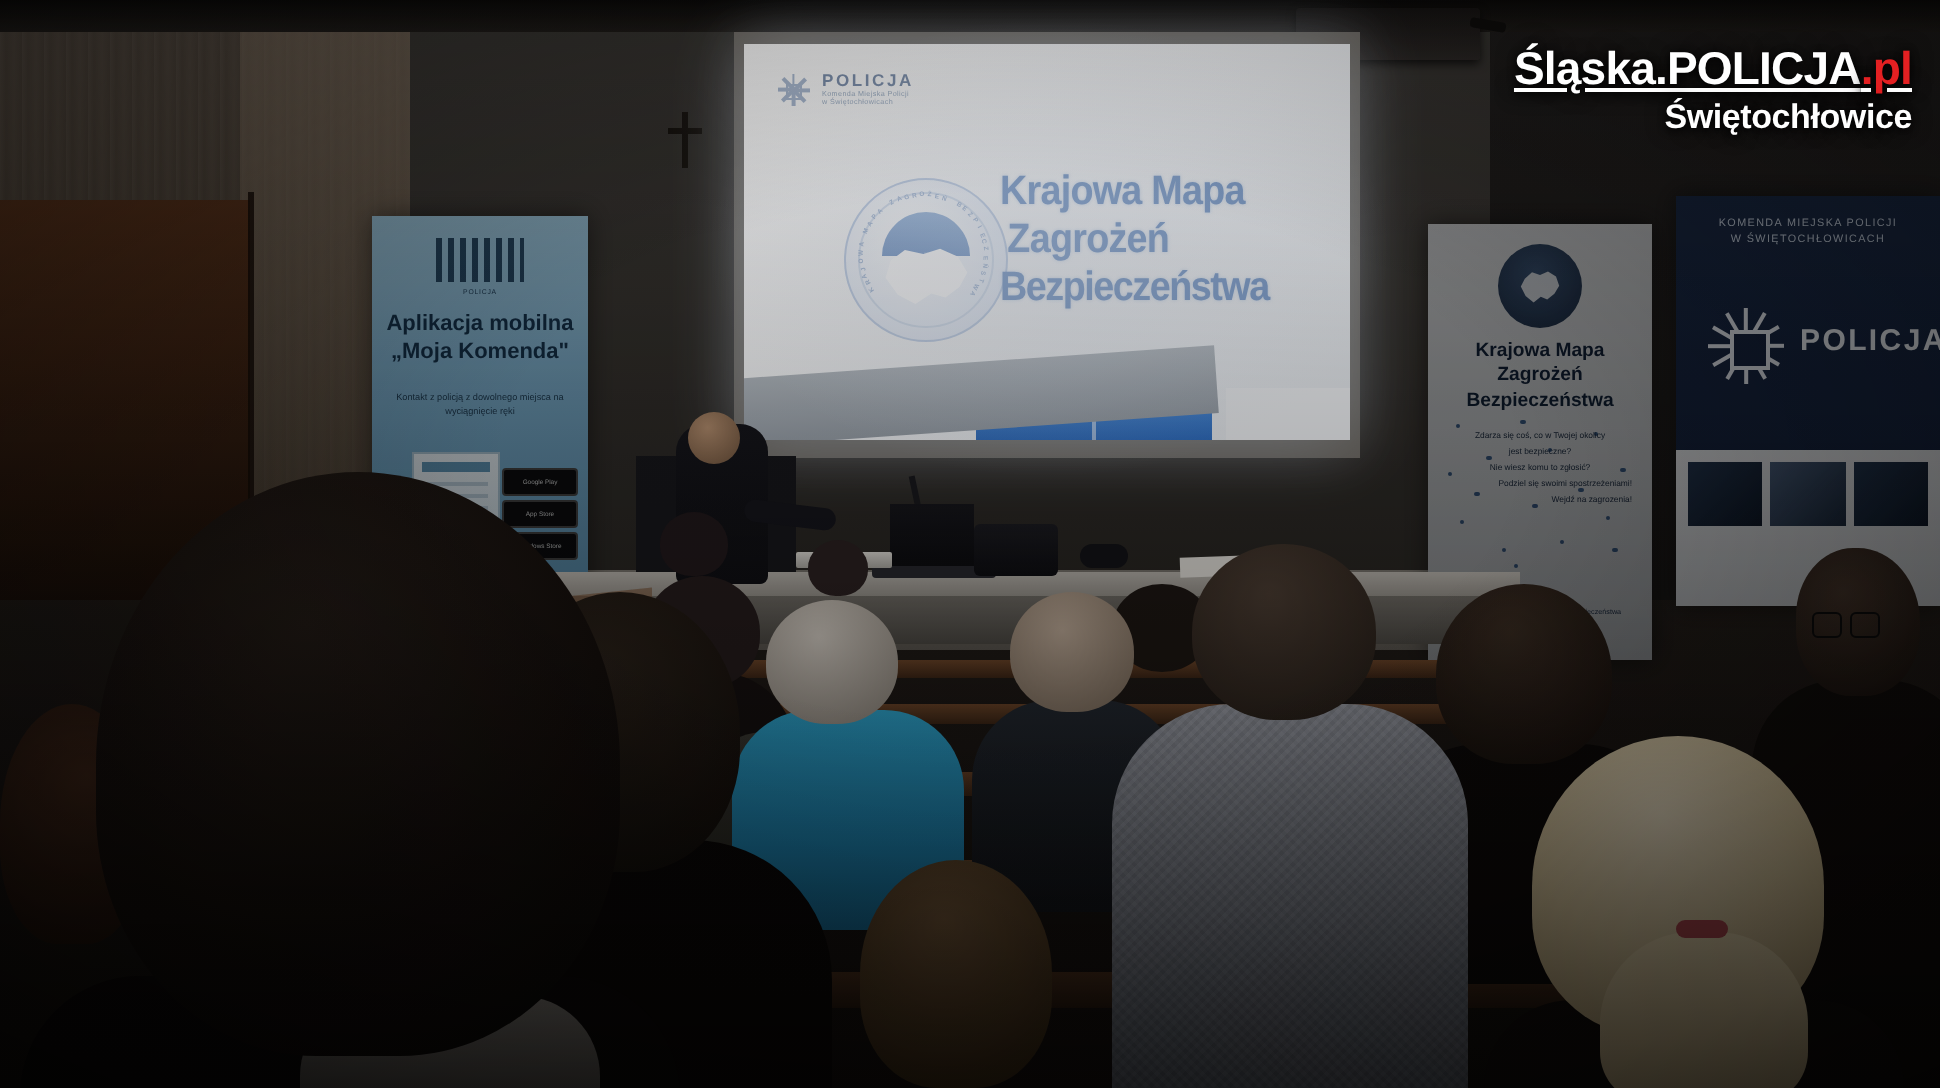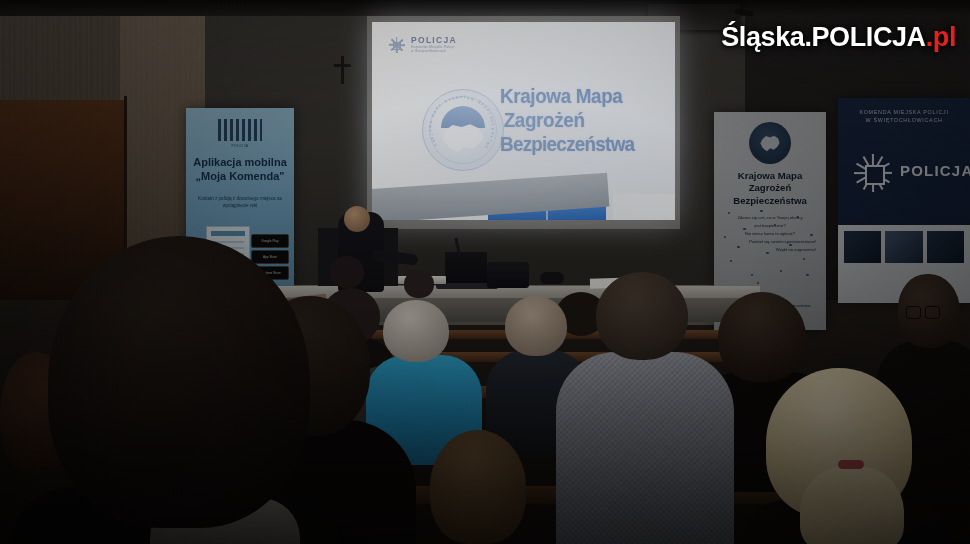--- a/index.html
+++ b/index.html
@@ -306,21 +306,21 @@
   
   .hM{left:430px;top:430px;width:96px;height:114px;
       background:radial-gradient(circle at 44% 26%,#6e5336,#33230f);
       border-radius:50% 50% 40% 40%;}
   .hN{left:556px;top:292px;width:50px;height:44px;background:#1c1612;border-radius:50%;}
 
   
   .wm{position:absolute;right:14px;top:22px;text-align:right;
       font-weight:bold;color:#fff;line-height:1.12;
       text-shadow:0 1px 4px rgba(0,0,0,.95),0 0 10px rgba(0,0,0,.8);}
-  .wm .l1{font-size:27px;letter-spacing:-.4px;}
+  .wm .l1{font-size:23px;letter-spacing:-.4px;text-decoration:underline;}
   .wm .l1 .pl{color:#e32022;}
   .wm .l2{font-size:17px;margin-top:1px;letter-spacing:-.2px;}
 
   
   .vignette{position:absolute;inset:0;pointer-events:none;
     background:radial-gradient(ellipse 92% 86% at 52% 42%,
       rgba(0,0,0,0) 28%,rgba(0,0,0,.35) 72%,rgba(0,0,0,.72) 100%);}
   .lowlight{position:absolute;inset:0;pointer-events:none;
     background:linear-gradient(180deg,rgba(0,0,0,.10) 0%,rgba(0,0,0,.30) 55%,rgba(0,0,0,.60) 100%);}
 </style>
@@ -566,15 +566,16 @@
 
   <div class="body bG"></div>
   <div class="body collarG"></div>
   <div class="head hG"></div>
 
   <div class="lowlight"></div>
   <div class="vignette"></div>
 
   <div class="wm">
     <div class="l1"><span>Śląska.POLICJA</span><span class="pl">.pl</span></div>
+    <div class="l2">Świętochłowice</div>
   </div>
 
 </div>
 
 </body></html>

